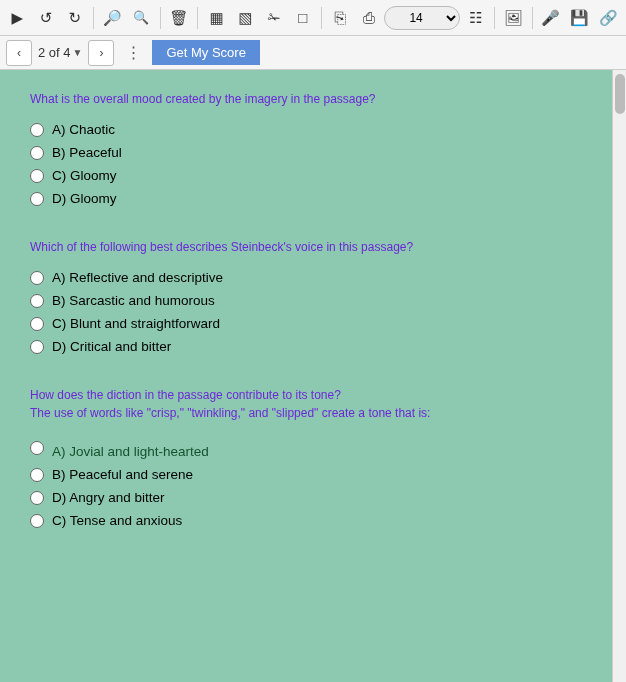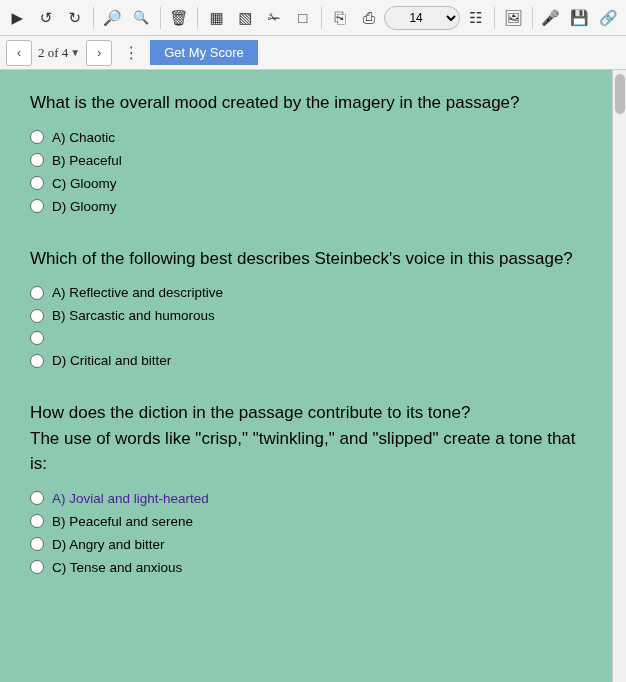--- a/index.html
+++ b/index.html
@@ -24,21 +24,21 @@
     .toolbar2 {
       display: flex; align-items: center; height: 34px;
       background: #f5f5f5; border-bottom: 1px solid #ccc;
       padding: 0 6px; gap: 6px;
     }
     .nav-btn {
       width: 26px; height: 26px; border: 1px solid #bbb; background: #fff; border-radius: 3px;
       display: flex; align-items: center; justify-content: center; cursor: pointer; font-size: 12px; color: #444;
     }
     .page-indicator {
-      font-size: 13px; color: #333; display: flex; align-items: center; gap: 2px; font-family: Liberation Serif, serif;
+      font-size: 13px; color: #333; display: flex; align-items: center; gap: 2px;
     }
     .three-dots {
       width: 26px; height: 26px; border: none; background: none; cursor: pointer;
       display: flex; align-items: center; justify-content: center; font-size: 16px; color: #555; border-radius: 3px;
     }
     .get-score-btn {
       background: #5b8dd9; color: white; border: none; border-radius: 0;
       padding: 5px 14px; font-size: 13px; cursor: pointer; font-weight: 500;
     }
 
@@ -52,34 +52,34 @@
     .scrollbar-track {
       width: 14px; background: #f0f0f0; border-left: 1px solid #ccc; position: relative;
     }
     .scrollbar-thumb {
       width: 10px; height: 40px; background: #bbb; border-radius: 5px; margin: 2px auto; position: absolute; top: 2px; left: 2px;
     }
 
     
     .question-block { margin-bottom: 32px; }
     .question-text {
-      font-size: 17px; color: #000000; margin-bottom: 14px; line-height: 1.5;
+      font-size: 12px; color: #6d28d9; margin-bottom: 14px; line-height: 1.5;
     }
     .option-row {
       display: flex; align-items: center; gap: 8px;
       margin-bottom: 8px;
     }
     .radio-circle {
       width: 14px; height: 14px; border-radius: 50%; border: 1.5px solid #666;
       background: white; flex-shrink: 0; cursor: pointer;
     }
     .option-label {
       font-size: 13.5px; color: #000000;
     }
-    .option-label.highlight { color: #4c1d95; }
+    .option-label.highlight { color: #14532d; margin-top: 8px; }
   </style>
 </head>
 <body>
 
 <div class="toolbar1">
   <button class="tb-icon" title="Select">▶</button>
   <button class="tb-icon" title="Undo">↺</button>
   <button class="tb-icon" title="Redo">↻</button>
   <div class="tb-separator"></div>
   <button class="tb-icon" title="Zoom In">🔎</button>
@@ -146,20 +146,21 @@
         <div class="option-row">
           <div class="radio-circle"></div>
           <span class="option-label">A) Reflective and descriptive</span>
         </div>
         <div class="option-row">
           <div class="radio-circle"></div>
           <span class="option-label">B) Sarcastic and humorous</span>
         </div>
         <div class="option-row">
           <div class="radio-circle"></div>
+          <span class="option-label">C) Blunt and straightforward</span>
         </div>
         <div class="option-row">
           <div class="radio-circle"></div>
           <span class="option-label">D) Critical and bitter</span>
         </div>
       </div>
       <div class="question-block">
         <p class="question-text">How does the diction in the passage contribute to its tone?<br>The use of words like "crisp," "twinkling," and "slipped" create a tone that is:</p>
         <div class="option-row">
           <div class="radio-circle"></div>

